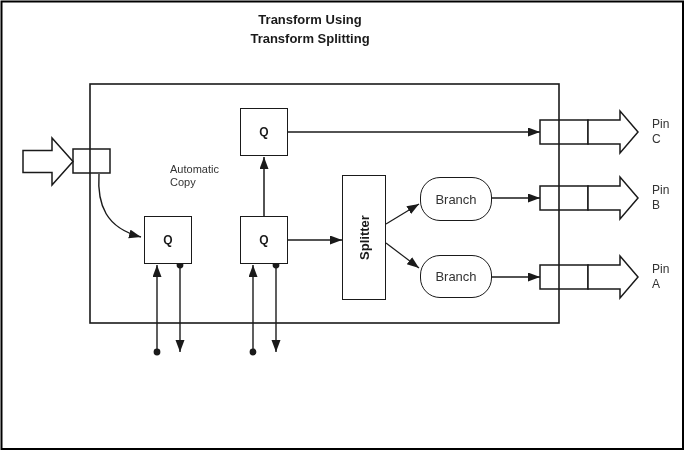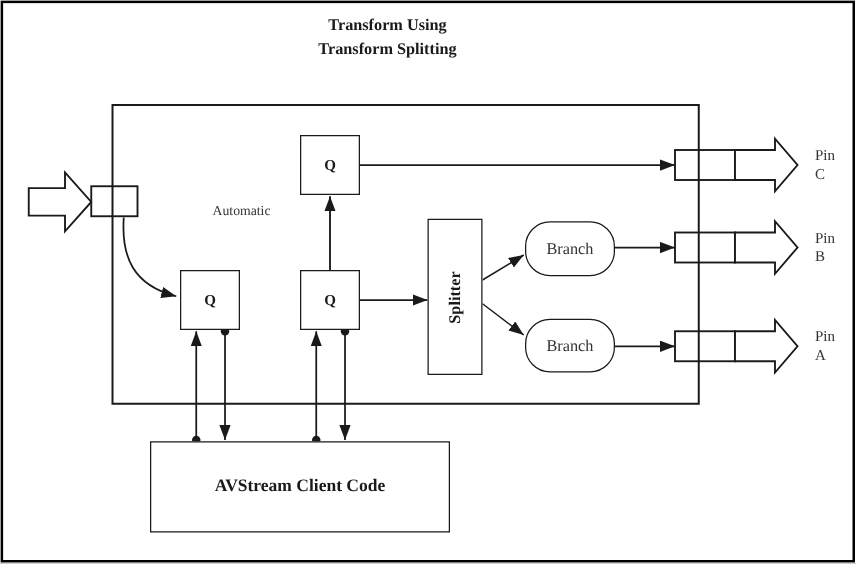--- a/index.html
+++ b/index.html
@@ -1,20 +1,20 @@
 <!DOCTYPE html>
 <html><head>
 <meta charset="utf-8">
 <style>
   html,body { margin:0; padding:0; background:#888; }
   .canvas {
     position:relative;
     width:685px; height:451px;
     background:#ffffff;
-    font-family:Liberation Serif, serif;
+    font-family:Liberation Sans, sans-serif;
     overflow:hidden;
     box-sizing:border-box;
   }
   svg.wires { position:absolute; left:0; top:0; width:685px; height:451px; }
 
   .abs { position:absolute; box-sizing:border-box; }
 
   .title {
     left:110px; top:10px; width:400px;
     text-align:center; font-weight:bold; font-size:13px; line-height:19px;
@@ -114,20 +114,21 @@
     <polygon points="588,265 620,265 620,256 638,277 620,298 620,289 588,289" fill="#ffffff" stroke="#1a1a1a" stroke-width="1.5"></polygon>
   </svg>
 
   <div class="abs title">
     <div>Transform Using</div>
     <div>Transform Splitting</div>
   </div>
 
   <div class="abs auto-copy">
     <div>Automatic</div>
+    <div>Copy</div>
   </div>
 
   <div class="abs box q-box q-top">
     <span>Q</span>
   </div>
   <div class="abs box q-box q-left">
     <span>Q</span>
   </div>
   <div class="abs box q-box q-middle">
     <span>Q</span>
@@ -137,23 +138,20 @@
     <span class="vtext">Splitter</span>
   </div>
 
   <div class="abs box branch-box branch-top">
     <span>Branch</span>
   </div>
   <div class="abs box branch-box branch-bottom">
     <span>Branch</span>
   </div>
 
-  <div class="abs box client-box">
-    <span>AVStream Client Code</span>
-  </div>
 
   <div class="abs pin-label pin-c">
     <div>Pin</div>
     <div>C</div>
   </div>
   <div class="abs pin-label pin-b">
     <div>Pin</div>
     <div>B</div>
   </div>
   <div class="abs pin-label pin-a">

